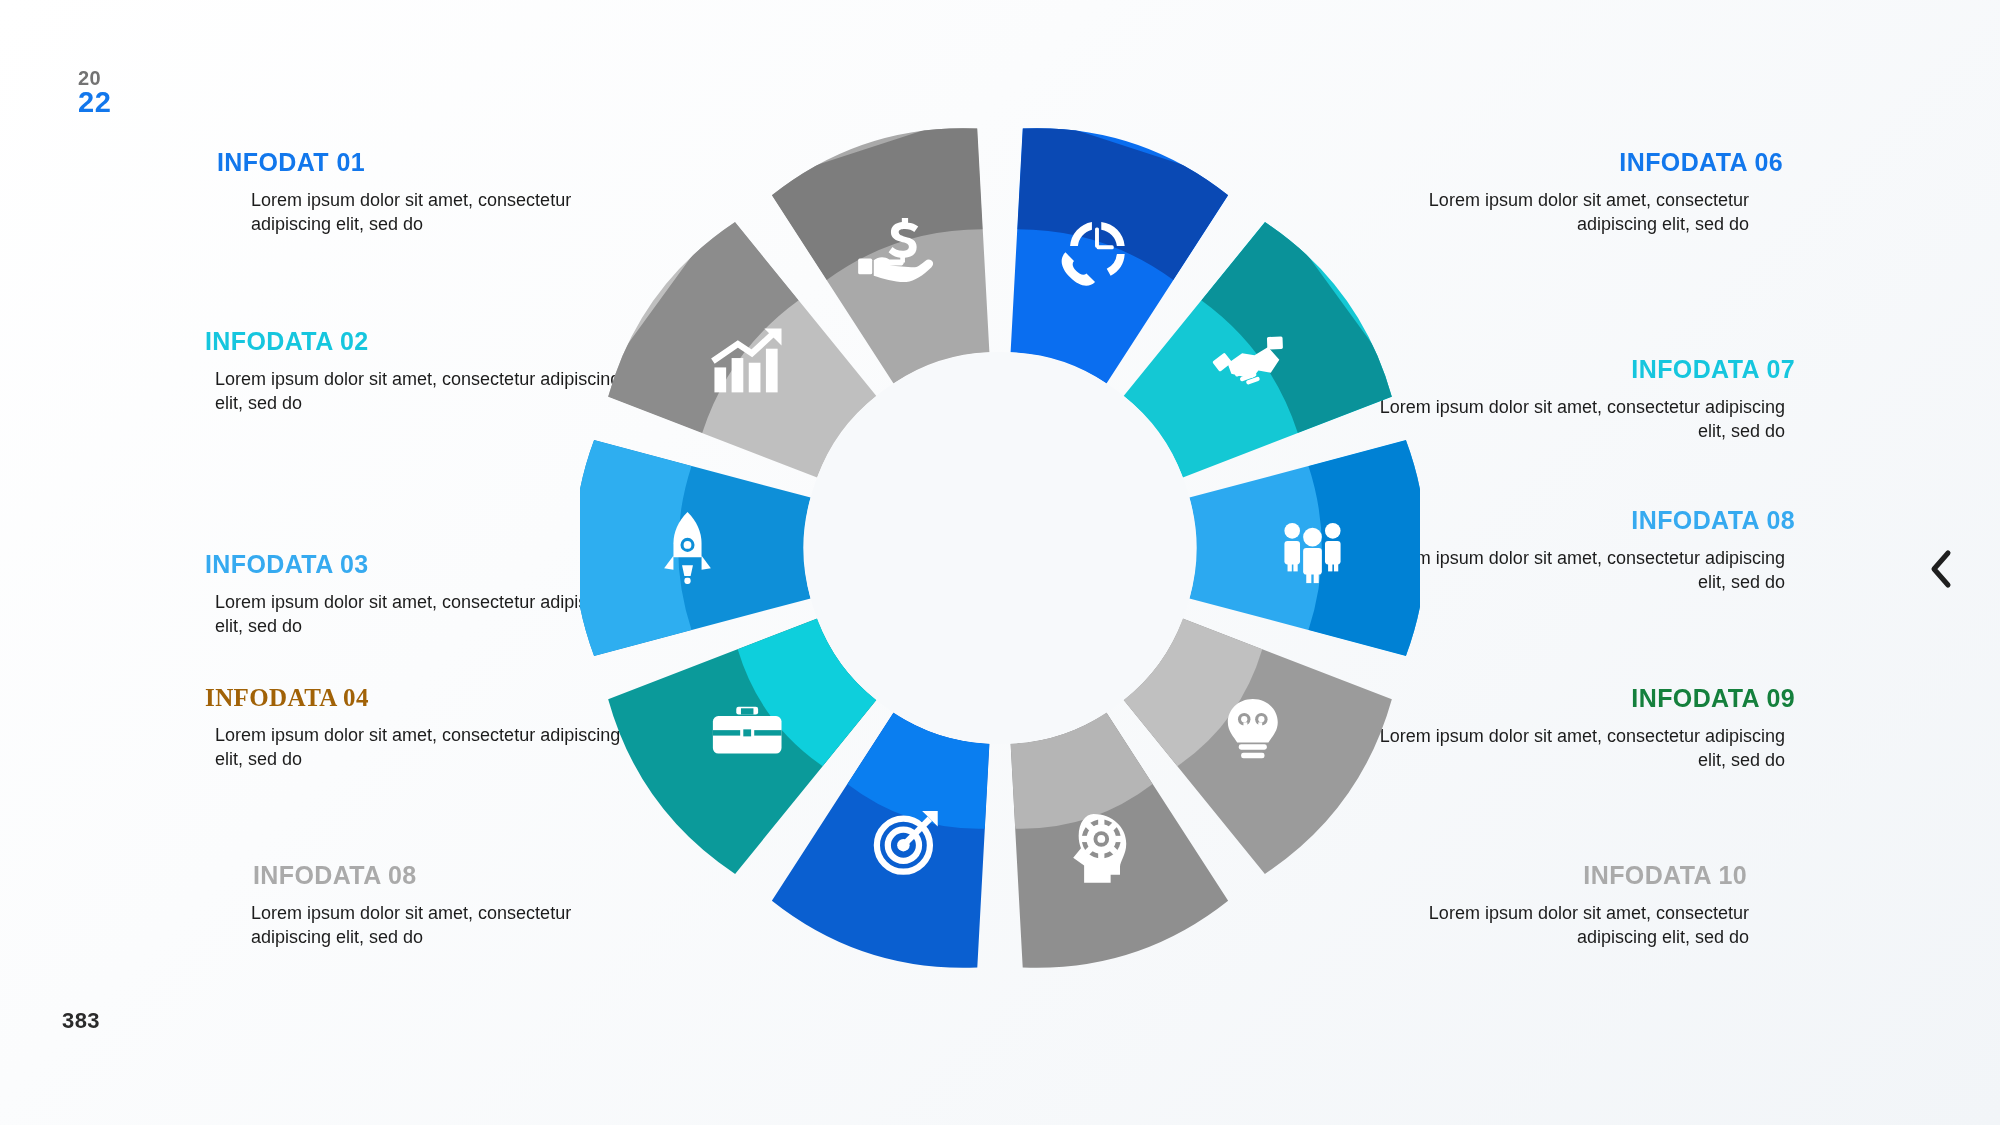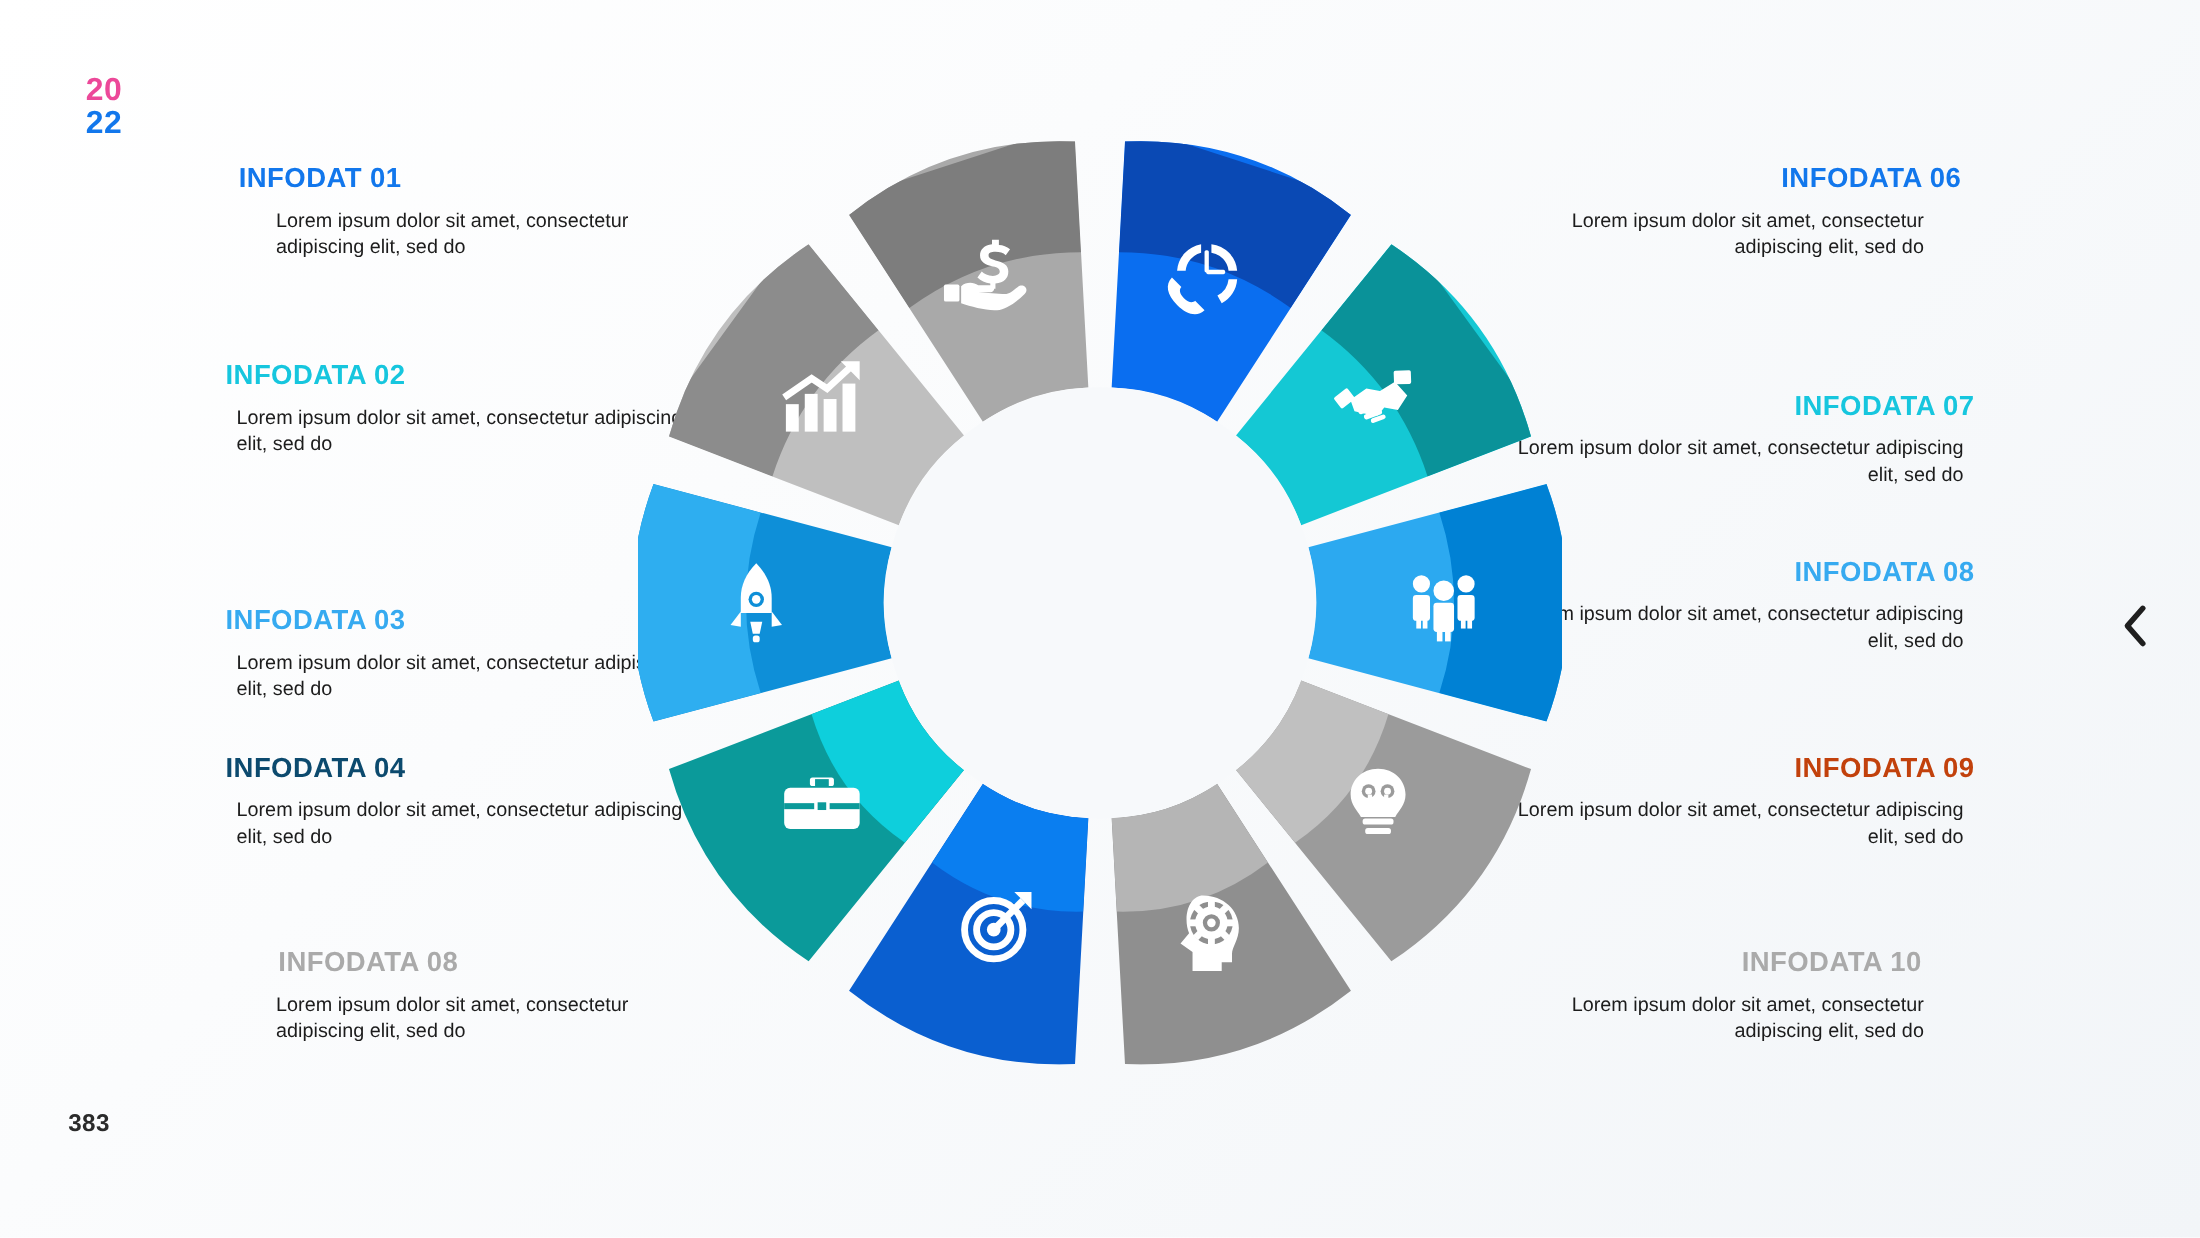--- a/index.html
+++ b/index.html
@@ -5,21 +5,21 @@
   * { margin:0; padding:0; box-sizing:border-box; }
   html,body { width:2000px; height:1125px; overflow:hidden; }
   body {
     font-family:"Liberation Sans", sans-serif;
     background:linear-gradient(135deg,#ffffff 0%,#fbfcfd 35%,#f2f5f8 100%);
     position:relative;
   }
 
   
   #year-block { position:absolute; left:78px; top:68px; line-height:1.02; }
-  #year-block .y-top { font-size:29px; font-weight:bold; color:#ec4899; letter-spacing:.5px; }
+  #year-block .y-top { font-size:20px; font-weight:bold; color:#737373; letter-spacing:.5px; }
   #year-block .y-bot { font-size:29px; font-weight:bold; color:#1277ec; letter-spacing:.5px; }
 
   
   #page-number { position:absolute; left:62px; top:1008px; font-size:22px; font-weight:bold; color:#2b2b2b; letter-spacing:.4px; }
 
   
   #nav-prev { position:absolute; right:36px; top:540px; width:44px; height:58px;
               display:flex; align-items:center; justify-content:center; cursor:pointer; }
   #nav-prev svg { display:block; }
 
@@ -83,21 +83,21 @@
     <div class="ttl" style="color: rgb(22, 198, 222);">INFODATA 02</div>
     <div class="desc">Lorem ipsum dolor sit amet, consectetur adipiscing elit, sed do</div>
   </div>
 
   <div class="item ind-b" style="top:506px">
     <div class="ttl" style="color: rgb(54, 170, 240); margin-top: 44px;">INFODATA 03</div>
     <div class="desc">Lorem ipsum dolor sit amet, consectetur adipiscing elit, sed do</div>
   </div>
 
   <div class="item ind-b" style="top:684px">
-    <div class="ttl" style="color: #0c4a6e;">INFODATA 04</div>
+    <div class="ttl" style="color: #a16207; font-family: Liberation Serif, serif;">INFODATA 04</div>
     <div class="desc">Lorem ipsum dolor sit amet, consectetur adipiscing elit, sed do</div>
   </div>
 
   <div class="item ind-c" style="top:861px">
     <div class="ttl" style="color: rgb(170, 170, 170);">INFODATA 08</div>
     <div class="desc">Lorem ipsum dolor sit amet, consectetur adipiscing elit, sed do</div>
   </div>
 
 </div>
 
@@ -112,21 +112,21 @@
     <div class="ttl" style="color: rgb(22, 198, 222); margin-top: 28px;">INFODATA 07</div>
     <div class="desc">Lorem ipsum dolor sit amet, consectetur adipiscing elit, sed do</div>
   </div>
 
   <div class="item ind-b" style="top:506px">
     <div class="ttl" style="color: rgb(54, 170, 240);">INFODATA 08</div>
     <div class="desc">Lorem ipsum dolor sit amet, consectetur adipiscing elit, sed do</div>
   </div>
 
   <div class="item ind-b" style="top:684px">
-    <div class="ttl" style="color: #c2410c;">INFODATA 09</div>
+    <div class="ttl" style="color: #15803d;">INFODATA 09</div>
     <div class="desc">Lorem ipsum dolor sit amet, consectetur adipiscing elit, sed do</div>
   </div>
 
   <div class="item ind-c" style="top:861px">
     <div class="ttl" style="color: rgb(170, 170, 170);">INFODATA 10</div>
     <div class="desc">Lorem ipsum dolor sit amet, consectetur adipiscing elit, sed do</div>
   </div>
 
 </div>
 

